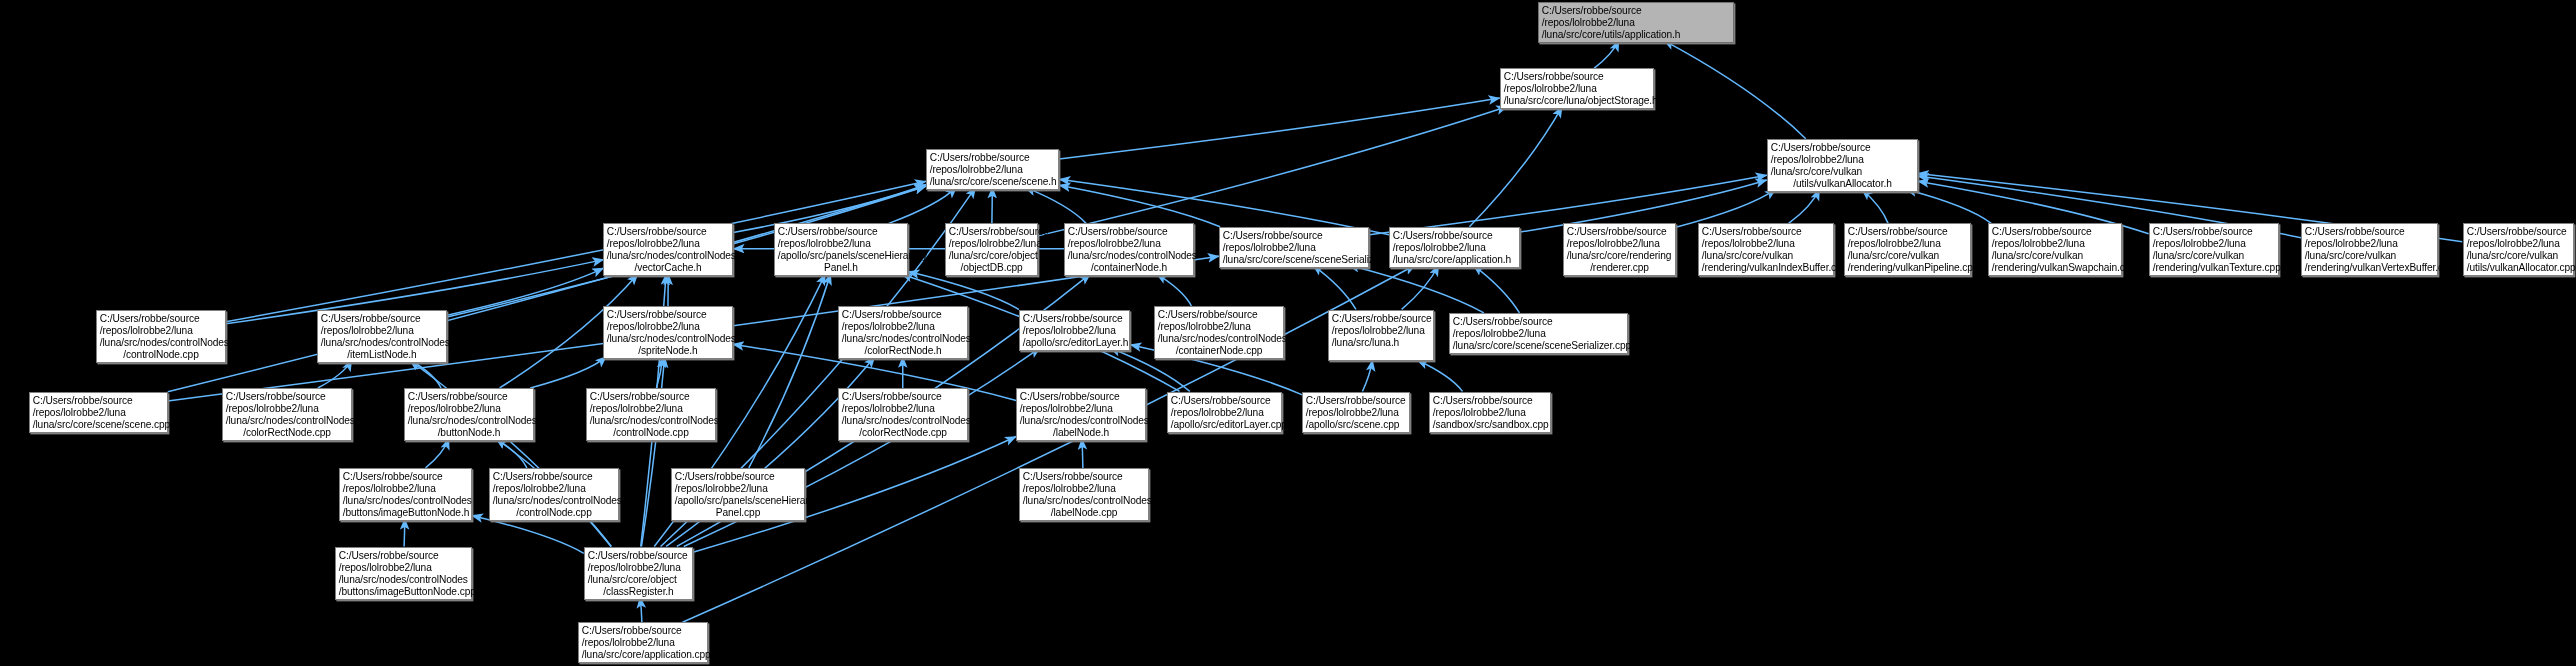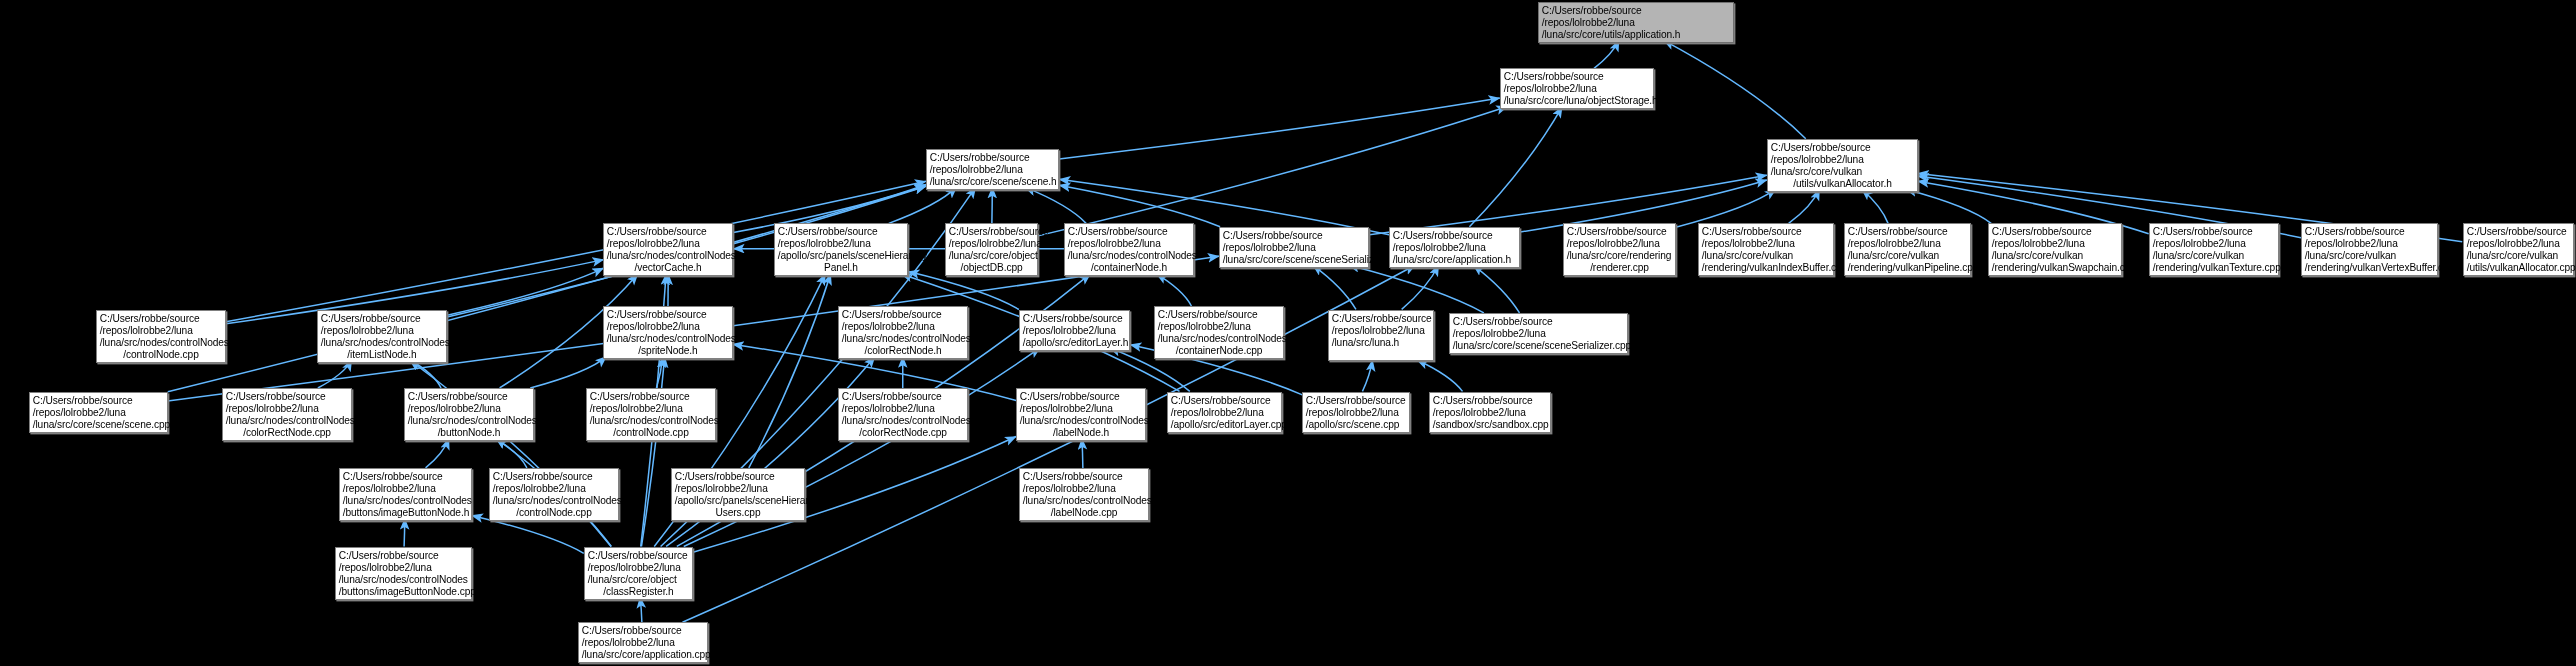--- a/index.html
+++ b/index.html
@@ -142,20 +142,20 @@
       <div class="node" style="left: 222px; top: 388px; width: 130px; min-height: 51px;"><span class="ln l">C:/Users/robbe/source</span><span class="ln l">/repos/lolrobbe2/luna</span><span class="ln l">/luna/src/nodes/controlNodes</span><span class="ln">/colorRectNode.cpp</span></div>
       <div class="node" style="left: 404px; top: 388px; width: 130px; min-height: 51px;"><span class="ln l">C:/Users/robbe/source</span><span class="ln l">/repos/lolrobbe2/luna</span><span class="ln l">/luna/src/nodes/controlNodes</span><span class="ln">/buttonNode.h</span></div>
       <div class="node" style="left: 586px; top: 388px; width: 130px; min-height: 51px;"><span class="ln l">C:/Users/robbe/source</span><span class="ln l">/repos/lolrobbe2/luna</span><span class="ln l">/luna/src/nodes/controlNodes</span><span class="ln">/controlNode.cpp</span></div>
       <div class="node" style="left: 838px; top: 388px; width: 130px; min-height: 51px;"><span class="ln l">C:/Users/robbe/source</span><span class="ln l">/repos/lolrobbe2/luna</span><span class="ln l">/luna/src/nodes/controlNodes</span><span class="ln">/colorRectNode.cpp</span></div>
       <div class="node" style="left: 1016px; top: 388px; width: 130px; min-height: 51px;"><span class="ln l">C:/Users/robbe/source</span><span class="ln l">/repos/lolrobbe2/luna</span><span class="ln l">/luna/src/nodes/controlNodes</span><span class="ln">/labelNode.h</span></div>
       <div class="node" style="left: 1167px; top: 392px; width: 115px; min-height: 38px;"><span class="ln l">C:/Users/robbe/source</span><span class="ln l">/repos/lolrobbe2/luna</span><span class="ln l">/apollo/src/editorLayer.cpp</span></div>
       <div class="node" style="left: 1302px; top: 392px; width: 108px; min-height: 38px;"><span class="ln l">C:/Users/robbe/source</span><span class="ln l">/repos/lolrobbe2/luna</span><span class="ln l">/apollo/src/scene.cpp</span></div>
       <div class="node" style="left: 1429px; top: 392px; width: 122px; min-height: 38px;"><span class="ln l">C:/Users/robbe/source</span><span class="ln l">/repos/lolrobbe2/luna</span><span class="ln l">/sandbox/src/sandbox.cpp</span></div>
       <div class="node" style="left: 339px; top: 468px; width: 133px; min-height: 51px;"><span class="ln l">C:/Users/robbe/source</span><span class="ln l">/repos/lolrobbe2/luna</span><span class="ln l">/luna/src/nodes/controlNodes</span><span class="ln">/buttons/imageButtonNode.h</span></div>
       <div class="node" style="left: 489px; top: 468px; width: 130px; min-height: 51px;"><span class="ln l">C:/Users/robbe/source</span><span class="ln l">/repos/lolrobbe2/luna</span><span class="ln l">/luna/src/nodes/controlNodes</span><span class="ln">/controlNode.cpp</span></div>
-      <div class="node" style="left: 671px; top: 468px; width: 134px; min-height: 51px;"><span class="ln l">C:/Users/robbe/source</span><span class="ln l">/repos/lolrobbe2/luna</span><span class="ln l">/apollo/src/panels/sceneHierarchy</span><span class="ln">Users.cpp</span></div>
+      <div class="node" style="left: 671px; top: 468px; width: 134px; min-height: 51px;"><span class="ln l">C:/Users/robbe/source</span><span class="ln l">/repos/lolrobbe2/luna</span><span class="ln l">/apollo/src/panels/sceneHierarchy</span><span class="ln">Panel.cpp</span></div>
       <div class="node" style="left: 1019px; top: 468px; width: 130px; min-height: 51px;"><span class="ln l">C:/Users/robbe/source</span><span class="ln l">/repos/lolrobbe2/luna</span><span class="ln l">/luna/src/nodes/controlNodes</span><span class="ln">/labelNode.cpp</span></div>
       <div class="node" style="left: 335px; top: 547px; width: 137px; min-height: 51px;"><span class="ln l">C:/Users/robbe/source</span><span class="ln l">/repos/lolrobbe2/luna</span><span class="ln l">/luna/src/nodes/controlNodes</span><span class="ln">/buttons/imageButtonNode.cpp</span></div>
       <div class="node" style="left: 584px; top: 547px; width: 109px; min-height: 51px;"><span class="ln l">C:/Users/robbe/source</span><span class="ln l">/repos/lolrobbe2/luna</span><span class="ln l">/luna/src/core/object</span><span class="ln">/classRegister.h</span></div>
       <div class="node" style="left: 578px; top: 622px; width: 130px; min-height: 38px;"><span class="ln l">C:/Users/robbe/source</span><span class="ln l">/repos/lolrobbe2/luna</span><span class="ln l">/luna/src/core/application.cpp</span></div>
     </div>
 </div>
 
 
 </body></html>

